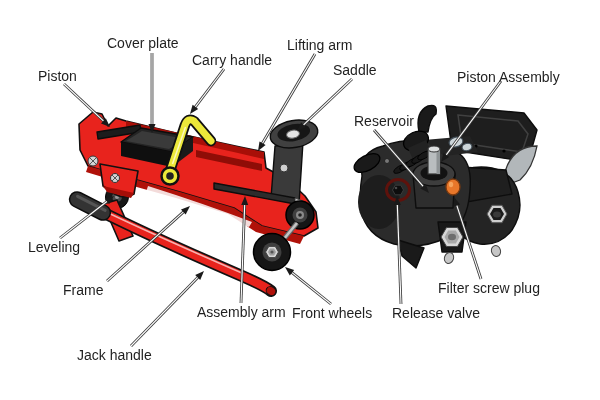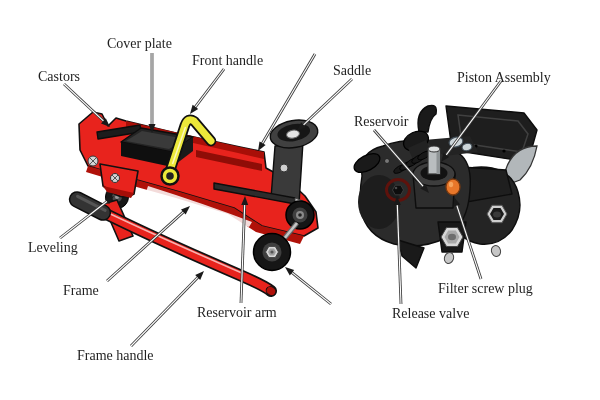--- a/index.html
+++ b/index.html
@@ -1,19 +1,19 @@
 <!DOCTYPE html>
 <html style="--background: #ffffff; --jack-red: #e8231d; --jack-red-dark: #b01109; --handle-yellow: #ece83a; --part-charcoal: #2b2b2b; --plug-orange: #e8772a; --label-text: #1f1f1f;"><head>
 <meta charset="utf-8">
 <style>
   html,body { margin:0; padding:0; background:#fff; }
   .stage {
     position:relative; width:600px; height:400px;
     background:var(--background,#fff); overflow:hidden;
-    font-family:Liberation Serif, serif;
+    font-family:Liberation Sans, sans-serif;
   }
   .stage svg { position:absolute; left:0; top:0; }
   .lbl {
     position:absolute; font-size:14px; line-height:1.1;
     color:var(--label-text,#1f1f1f); white-space:nowrap;
   }
   .o  { stroke:#111; stroke-width:1.6; stroke-linejoin:round; }
   .o2 { stroke:#0d0d0d; stroke-width:1.4; stroke-linejoin:round; }
   .red { fill:var(--jack-red,#e8231d); }
   .redDark { fill:var(--jack-red-dark,#b01109); }
@@ -240,24 +240,26 @@
         </g>
       <g class="arrow">
           <line class="sh1" x1="131" y1="346" x2="200.2" y2="274.9"></line>
           <line class="sh2" x1="131" y1="346" x2="200.2" y2="274.9"></line>
           <polygon class="hd" points="204,271 200.2,279.9 195.2,275"></polygon>
         </g>
     </g>
   </svg>
 
   <div class="lbl" style="left:107px;top:36px">Cover plate</div>
-  <div class="lbl" style="left:192px;top:53px">Front handle</div>
-  <div class="lbl" style="left:38px;top:69px">Castors</div>
+  <div class="lbl" style="left:192px;top:53px">Carry handle</div>
+  <div class="lbl" style="left:38px;top:69px">Piston</div>
+  <div class="lbl" style="left:287px;top:38px">Lifting arm</div>
   <div class="lbl" style="left:333px;top:63px">Saddle</div>
   <div class="lbl" style="left:457px;top:70px">Piston Assembly</div>
   <div class="lbl" style="left:354px;top:114px">Reservoir</div>
   <div class="lbl" style="left:28px;top:240px">Leveling</div>
   <div class="lbl" style="left:63px;top:283px">Frame</div>
-  <div class="lbl" style="left:197px;top:305px">Reservoir arm</div>
+  <div class="lbl" style="left:197px;top:305px">Assembly arm</div>
+  <div class="lbl" style="left:292px;top:306px">Front wheels</div>
   <div class="lbl" style="left:438px;top:281px">Filter screw plug</div>
   <div class="lbl" style="left:392px;top:306px">Release valve</div>
-  <div class="lbl" style="left:77px;top:348px">Frame handle</div>
+  <div class="lbl" style="left:77px;top:348px">Jack handle</div>
 </div>
 
 </body></html>

